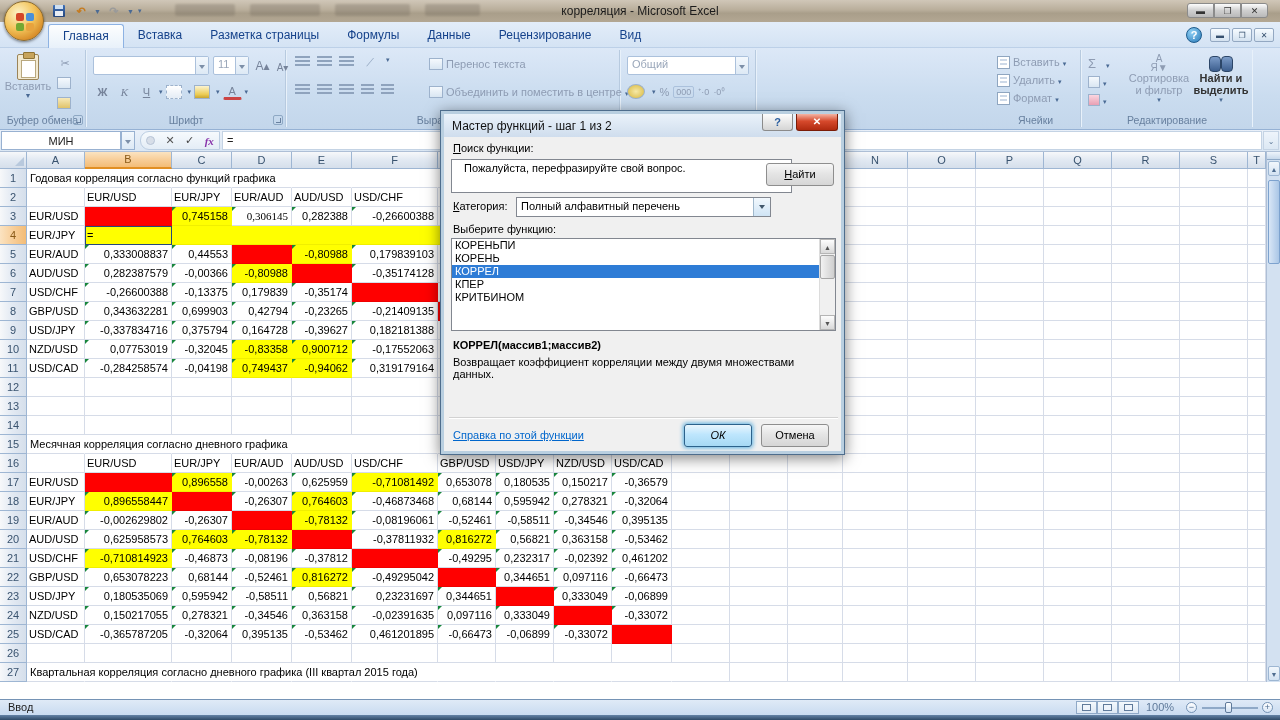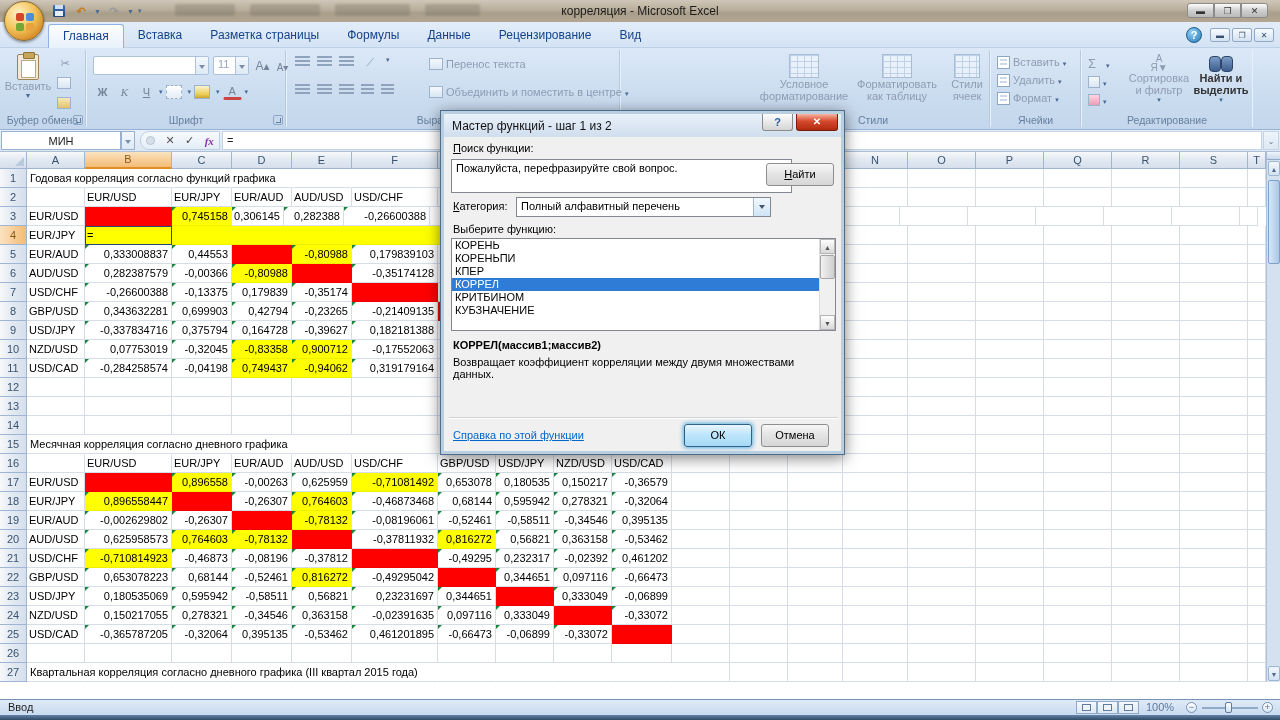--- a/index.html
+++ b/index.html
@@ -183,21 +183,21 @@
     background:linear-gradient(#eaf2fa,#cfdded); display:flex; align-items:center; padding-left:8px; font-size:12px; color:#111; }
   .dlg-help { position:absolute; right:51px; top:3px; width:31px; height:17px; background:linear-gradient(#fdfdfd,#d5d5d5);
     border:1px solid #8b8b8b; border-top:none; border-radius:0 0 3px 3px; color:#2a5d9e; font-weight:bold; font-size:11px;
     text-align:center; line-height:16px; }
   .dlg-close { position:absolute; right:6px; top:3px; width:42px; height:17px;
     background:linear-gradient(#f5b4a4,#d6492c 45%,#b02a10); border:1px solid #7a1c08; border-top:none;
     border-radius:0 0 3px 3px; color:#fff; font-weight:bold; font-size:10px; text-align:center; line-height:16px; }
   .dlg-label { position:absolute; color:#000; }
   .accel::first-letter { text-decoration:underline; }
   .dlg-search { position:absolute; left:10px; top:48px; width:341px; height:34px; background:#fff; border:1px solid #828790;
-    padding:2px 4px; }
+    padding:2px 12px; }
   .dlg-btn { position:absolute; height:23px; background:linear-gradient(#f7f7f7,#e5e5e5 45%,#d6d6d6); border:1px solid #8e8e8e;
     border-radius:3px; text-align:center; line-height:21px; }
   .dlg-btn.focus { border:1px solid #2c628b; box-shadow:0 0 4px 1px #59b0e0; background:linear-gradient(#eaf6fd,#bee6fd 45%,#a6d9f4); }
   .dlg-combo { position:absolute; left:75px; top:86px; width:255px; height:20px; background:#fff; border:1px solid #828790;
     padding:2px 4px; }
   .dlg-combo .drop2 { position:absolute; right:0; top:0; bottom:0; width:17px;
     background:linear-gradient(#f2f8fd,#cfe4f5); border-left:1px solid #a0b8cc; position:absolute; }
   .drop2::after { content:""; position:absolute; left:50%; top:50%; margin:-2px 0 0 -3px;
     border-left:3px solid transparent; border-right:3px solid transparent; border-top:4px solid #41576b; }
   .dlg-list { position:absolute; left:10px; top:127px; width:385px; height:93px; background:#fff; border:1px solid #828790;
@@ -329,36 +329,36 @@
         <span class="i-lines"></span>
         <span class="i-lines" style="width:13px;"></span>
         <span class="i-lines" style="width:13px;"></span>
       </div>
       <div class="txtbtn" style="left:142px; top:8px;"><span class="ic16"></span><span>Перенос текста</span></div>
       <div class="txtbtn" style="left:142px; top:36px;"><span class="ic16"></span><span>Объединить и поместить в центре</span> <span class="mini-arrow">▾</span></div>
       <div class="rgroup-label">Выравнивание</div>
       <div class="launcher"></div>
     </div>
 
-
-    <div class="rgroup" style="left:757px; width:233px;">
-      <div class="bigbtn" style="left:4px; top:4px; width:86px;">
-        <span class="i-table"></span>
-        <span style="text-align:center; line-height:12px;">Условное форматирование</span>
-      </div>
-      <div class="bigbtn" style="left:94px; top:4px; width:92px;">
-        <span class="i-table"></span>
-        <span style="text-align:center; line-height:12px;">Форматировать как таблицу</span>
-      </div>
-      <div class="bigbtn" style="left:188px; top:4px; width:44px;">
-        <span class="i-table" style="width:26px;"></span>
-        <span style="text-align:center; line-height:12px;">Стили ячеек</span>
-      </div>
-      <div class="rgroup-label">Стили</div>
+    <div class="rgroup" style="left:621px; width:135px;">
+      <div class="combo" style="position:absolute; left:6px; top:6px; width:122px; height:19px;">
+        <span>Общий</span>
+        <span class="drop"></span>
+      </div>
+      <div style="position:absolute; left:6px; top:34px; display:flex; gap:4px; align-items:center; color:#8e9cb3;">
+        <span class="ic16" style="width:18px; height:15px; border-radius:50%; background:radial-gradient(#f6e9a8,#d9b83c);"></span>
+        <span class="mini-arrow">▾</span>
+        <span>%</span>
+        <span style="border:1px solid #abc1dc; border-radius:2px; padding:0 2px; font-size:9px;">000</span>
+        <span style="font-size:9px;">⁺·0</span>
+        <span style="font-size:9px;">·0⁰</span>
+      </div>
+      <div class="rgroup-label"></div>
     </div>
+
 
     <div class="rgroup" style="left:991px; width:90px;">
       <div class="txtbtn" style="left:6px; top:6px;"><span class="i-sheet"></span><span>Вставить</span> <span class="mini-arrow">▾</span></div>
       <div class="txtbtn" style="left:6px; top:24px;"><span class="i-sheet"></span><span>Удалить</span> <span class="mini-arrow">▾</span></div>
       <div class="txtbtn" style="left:6px; top:42px;"><span class="i-sheet"></span><span>Формат</span> <span class="mini-arrow">▾</span></div>
       <div class="rgroup-label">Ячейки</div>
     </div>
 
     <div class="rgroup" style="left:1082px; width:170px; border-right:none;">
       <div class="txtbtn" style="left:6px; top:6px; font-size:13px;">Σ</div>
@@ -480,21 +480,21 @@
         <div class="rowhdr">3</div>
         <div class="cell lbl" style="width: 58px;">
           <span>EUR/USD</span>
         </div>
         <div class="cell red" style="width: 87px;">
           <span></span>
         </div>
         <div class="cell num yel" style="width: 60px;">
           <span>0,745158</span>
         </div>
-        <div class="cell num" style="width: 52px;">
+        <div class="cell num" style="width: 60px; font-family: Liberation Serif, serif;">
           <span>0,306145</span>
         </div>
         <div class="cell num" style="width: 60px;">
           <span>0,282388</span>
         </div>
         <div class="cell num" style="width: 86px;">
           <span>-0,26600388</span>
         </div>
         <div class="cell" style="width: 58px;"></div>
         <div class="cell" style="width: 58px;"></div>
@@ -1411,34 +1411,33 @@
     <div class="dlg-search">Пожалуйста, перефразируйте свой вопрос.</div>
     <div class="dlg-btn accel" style="left:325px; top:52px; width:68px;">Найти</div>
     <div class="dlg-label accel" style="left:12px; top:89px;">Категория:</div>
     <div class="dlg-combo">
       <span>Полный алфавитный перечень</span>
       <span class="drop2"></span>
     </div>
     <div class="dlg-label" style="left:12px; top:112px;">Выберите функцию:</div>
     <div class="dlg-list">
       <div id="fn-list">
+          <div class="fn-item">КОРЕНЬПИ</div>
           <div class="fn-item">КОРЕНЬ</div>
-          <div class="fn-item">КОРЕНЬПИ</div>
+          <div class="fn-item selected">КОРРЕЛ</div>
           <div class="fn-item">КПЕР</div>
-          <div class="fn-item selected">КОРРЕЛ</div>
           <div class="fn-item">КРИТБИНОМ</div>
-          <div class="fn-item">КУБЗНАЧЕНИЕ</div>
         </div>
       <div class="dlg-scroll">
         <div class="ds-arrow" style="top:0;">▲</div>
         <div class="ds-thumb"></div>
         <div class="ds-arrow" style="bottom:0;">▼</div>
       </div>
     </div>
     <div class="dlg-sig">КОРРЕЛ(массив1;массив2)</div>
     <div class="dlg-desc">Возвращает коэффициент корреляции между двумя множествами данных.</div>
     <div class="dlg-sep"></div>
     <div class="dlg-link">Справка по этой функции</div>
-    <div class="dlg-btn focus" style="left:243px; top:313px; width:68px;">ОК</div>
+    <div class="dlg-btn focus" style="left:243px; top:313px; width:68px;font-style:italic;">ОК</div>
     <div class="dlg-btn" style="left:320px; top:313px; width:68px;">Отмена</div>
   </div>
 
 </div>
 
 </body></html>

